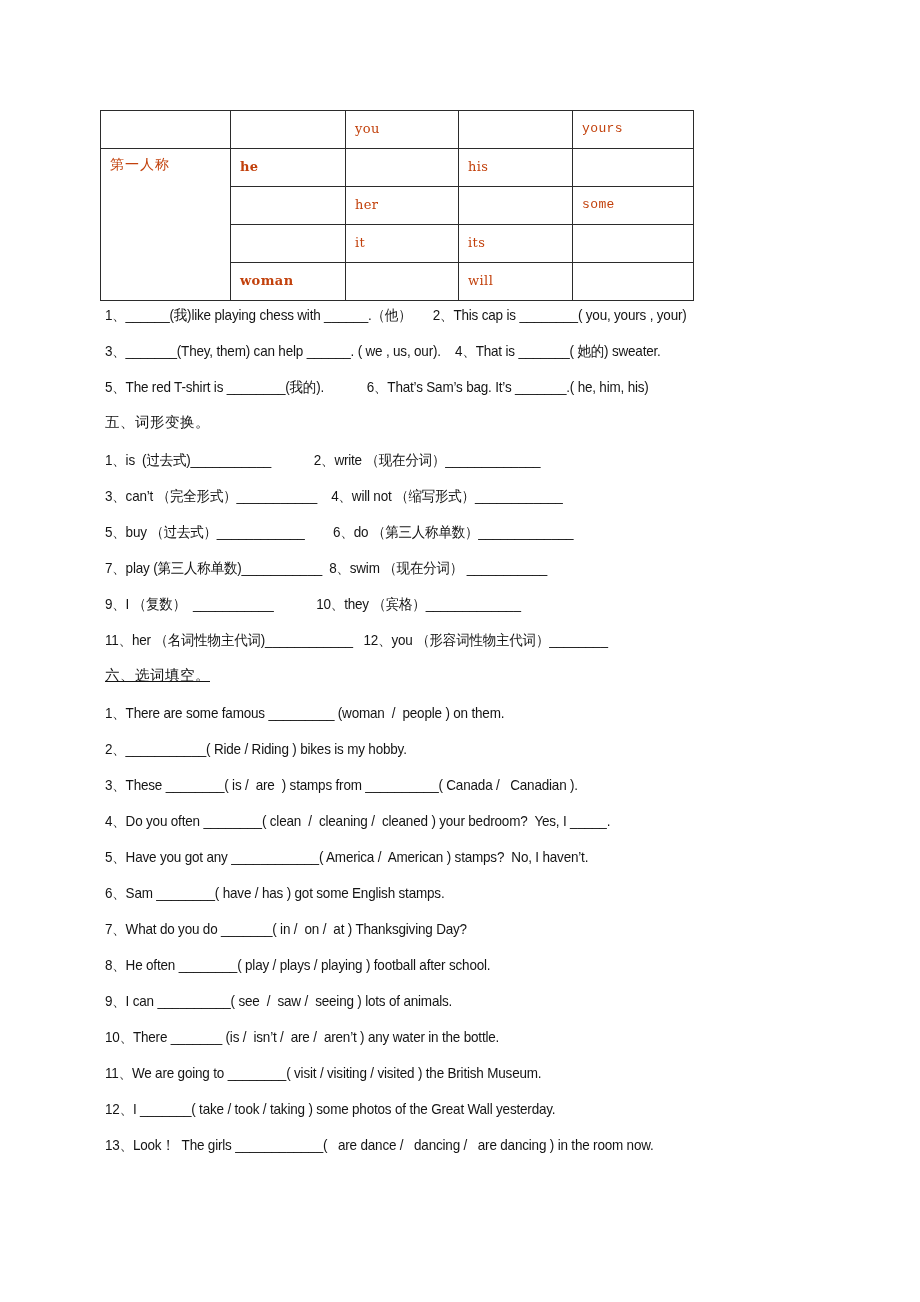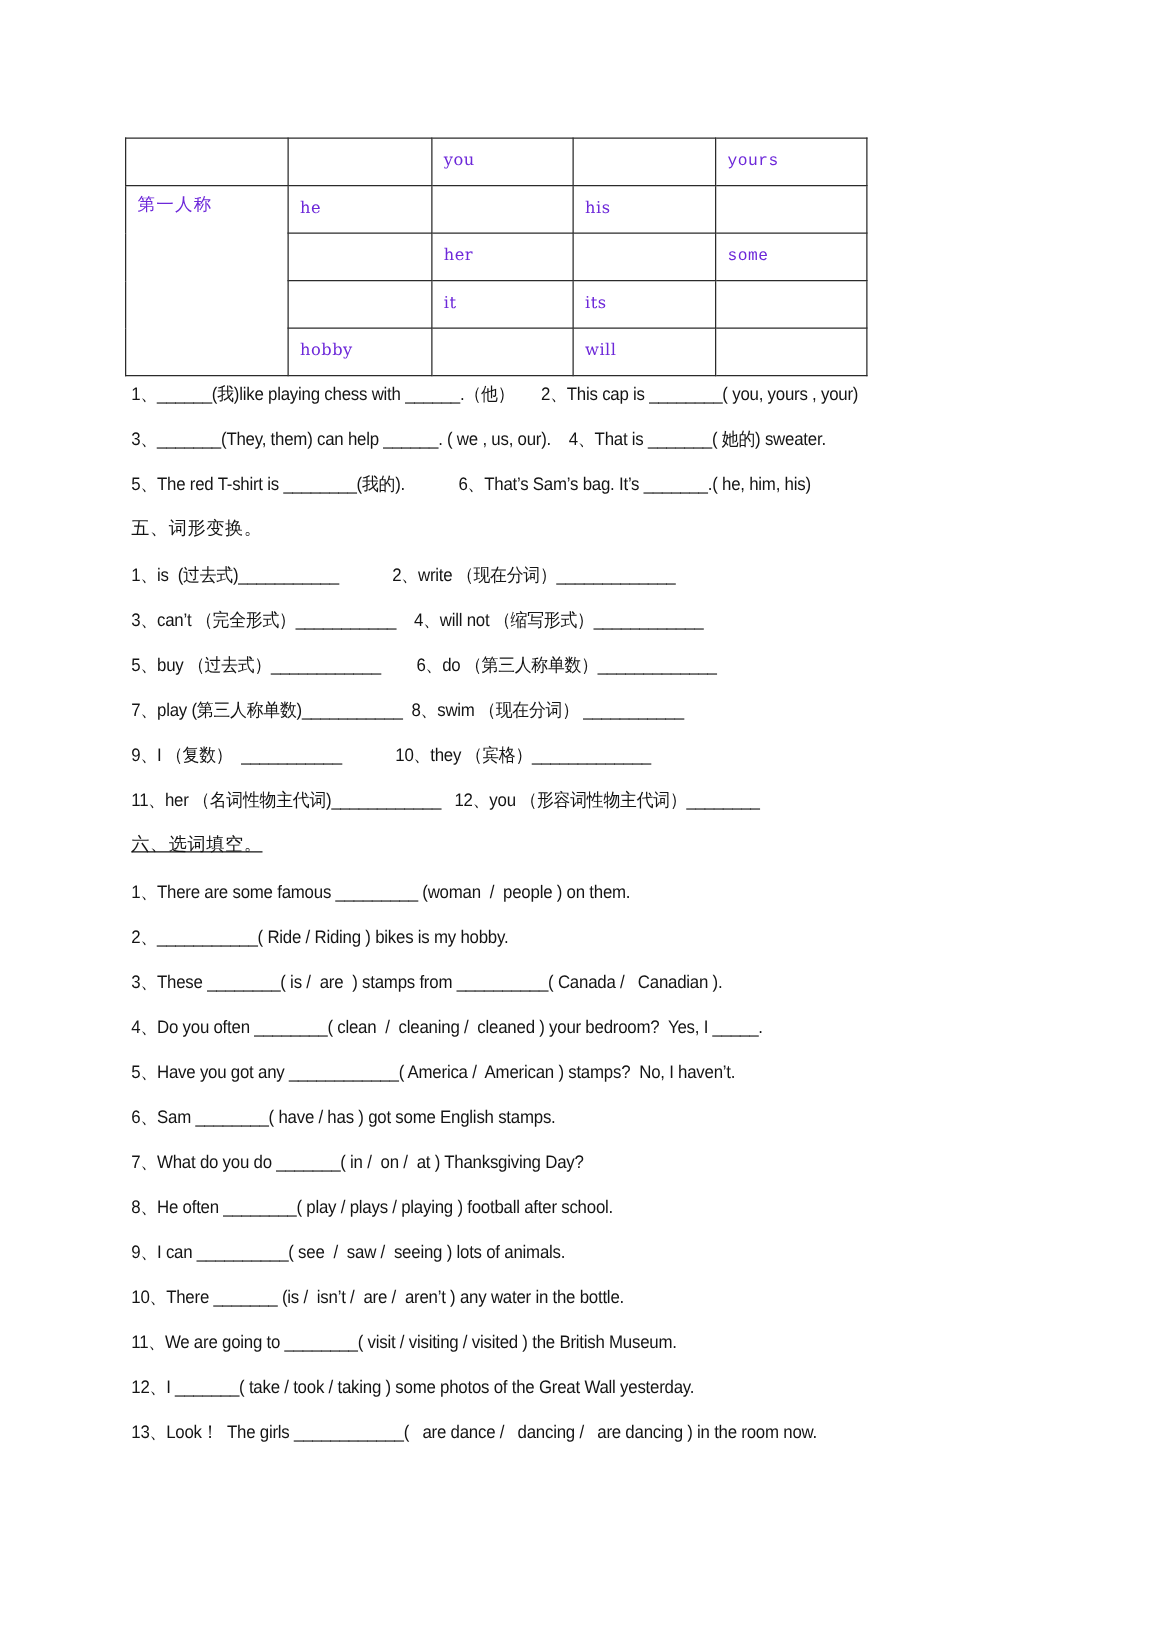--- a/index.html
+++ b/index.html
@@ -30,39 +30,39 @@
     left: 100px;
     top: 110px;
     width: 544px;
   }
   table.pron {
     border-collapse: collapse;
     table-layout: fixed;
     width: 544px;
     font-family: "DejaVu Serif", "Liberation Serif", serif;
     font-size: 13px;
-    color: #6d28d9;
+    color: #c2410c;
   }
   table.pron td {
     border: 1px solid #2b2b2b;
     height: 37px;
     padding: 0 0 0 9px;
     vertical-align: middle;
     line-height: 1.1;
     letter-spacing: 0.4px;
   }
   table.pron td.cn {
     vertical-align: top;
     padding-top: 9px;
     font-family: Liberation Mono, monospace;
     font-size: 14px;
     letter-spacing: 1px;
   }
   .c1 { width: 120px; }
-  .c2 { width: 105px; }
+  .c2 { width: 105px; font-weight: bold; }
   .c3 { width: 103px; }
   .c4 { width: 104px; }
   .c5 { width: 111px; font-family: Liberation Mono, monospace; }
 
   
   .q {
     position: absolute;
     font-family: "Liberation Sans", "DejaVu Sans", sans-serif;
     font-size: 14.5px;
     font-stretch: condensed;
@@ -111,21 +111,21 @@
           <td class="c4"></td>
           <td class="c5">some</td>
         </tr>
         <tr>
           <td class="c2"></td>
           <td class="c3">it</td>
           <td class="c4">its</td>
           <td class="c5"></td>
         </tr>
         <tr>
-          <td class="c2">hobby</td>
+          <td class="c2">woman</td>
           <td class="c3"></td>
           <td class="c4">will</td>
           <td class="c5"></td>
         </tr>
       </tbody>
     </table>
   </div>
 
   <div class="q col-l" style="top:306px;">1、______(我)like playing chess with ______.（他）      2、This cap is ________( you, yours , your)</div>
   <div class="q col-l" style="top:342px;">3、_______(They, them) can help ______. ( we , us, our).    4、That is _______( 她的) sweater.</div>

